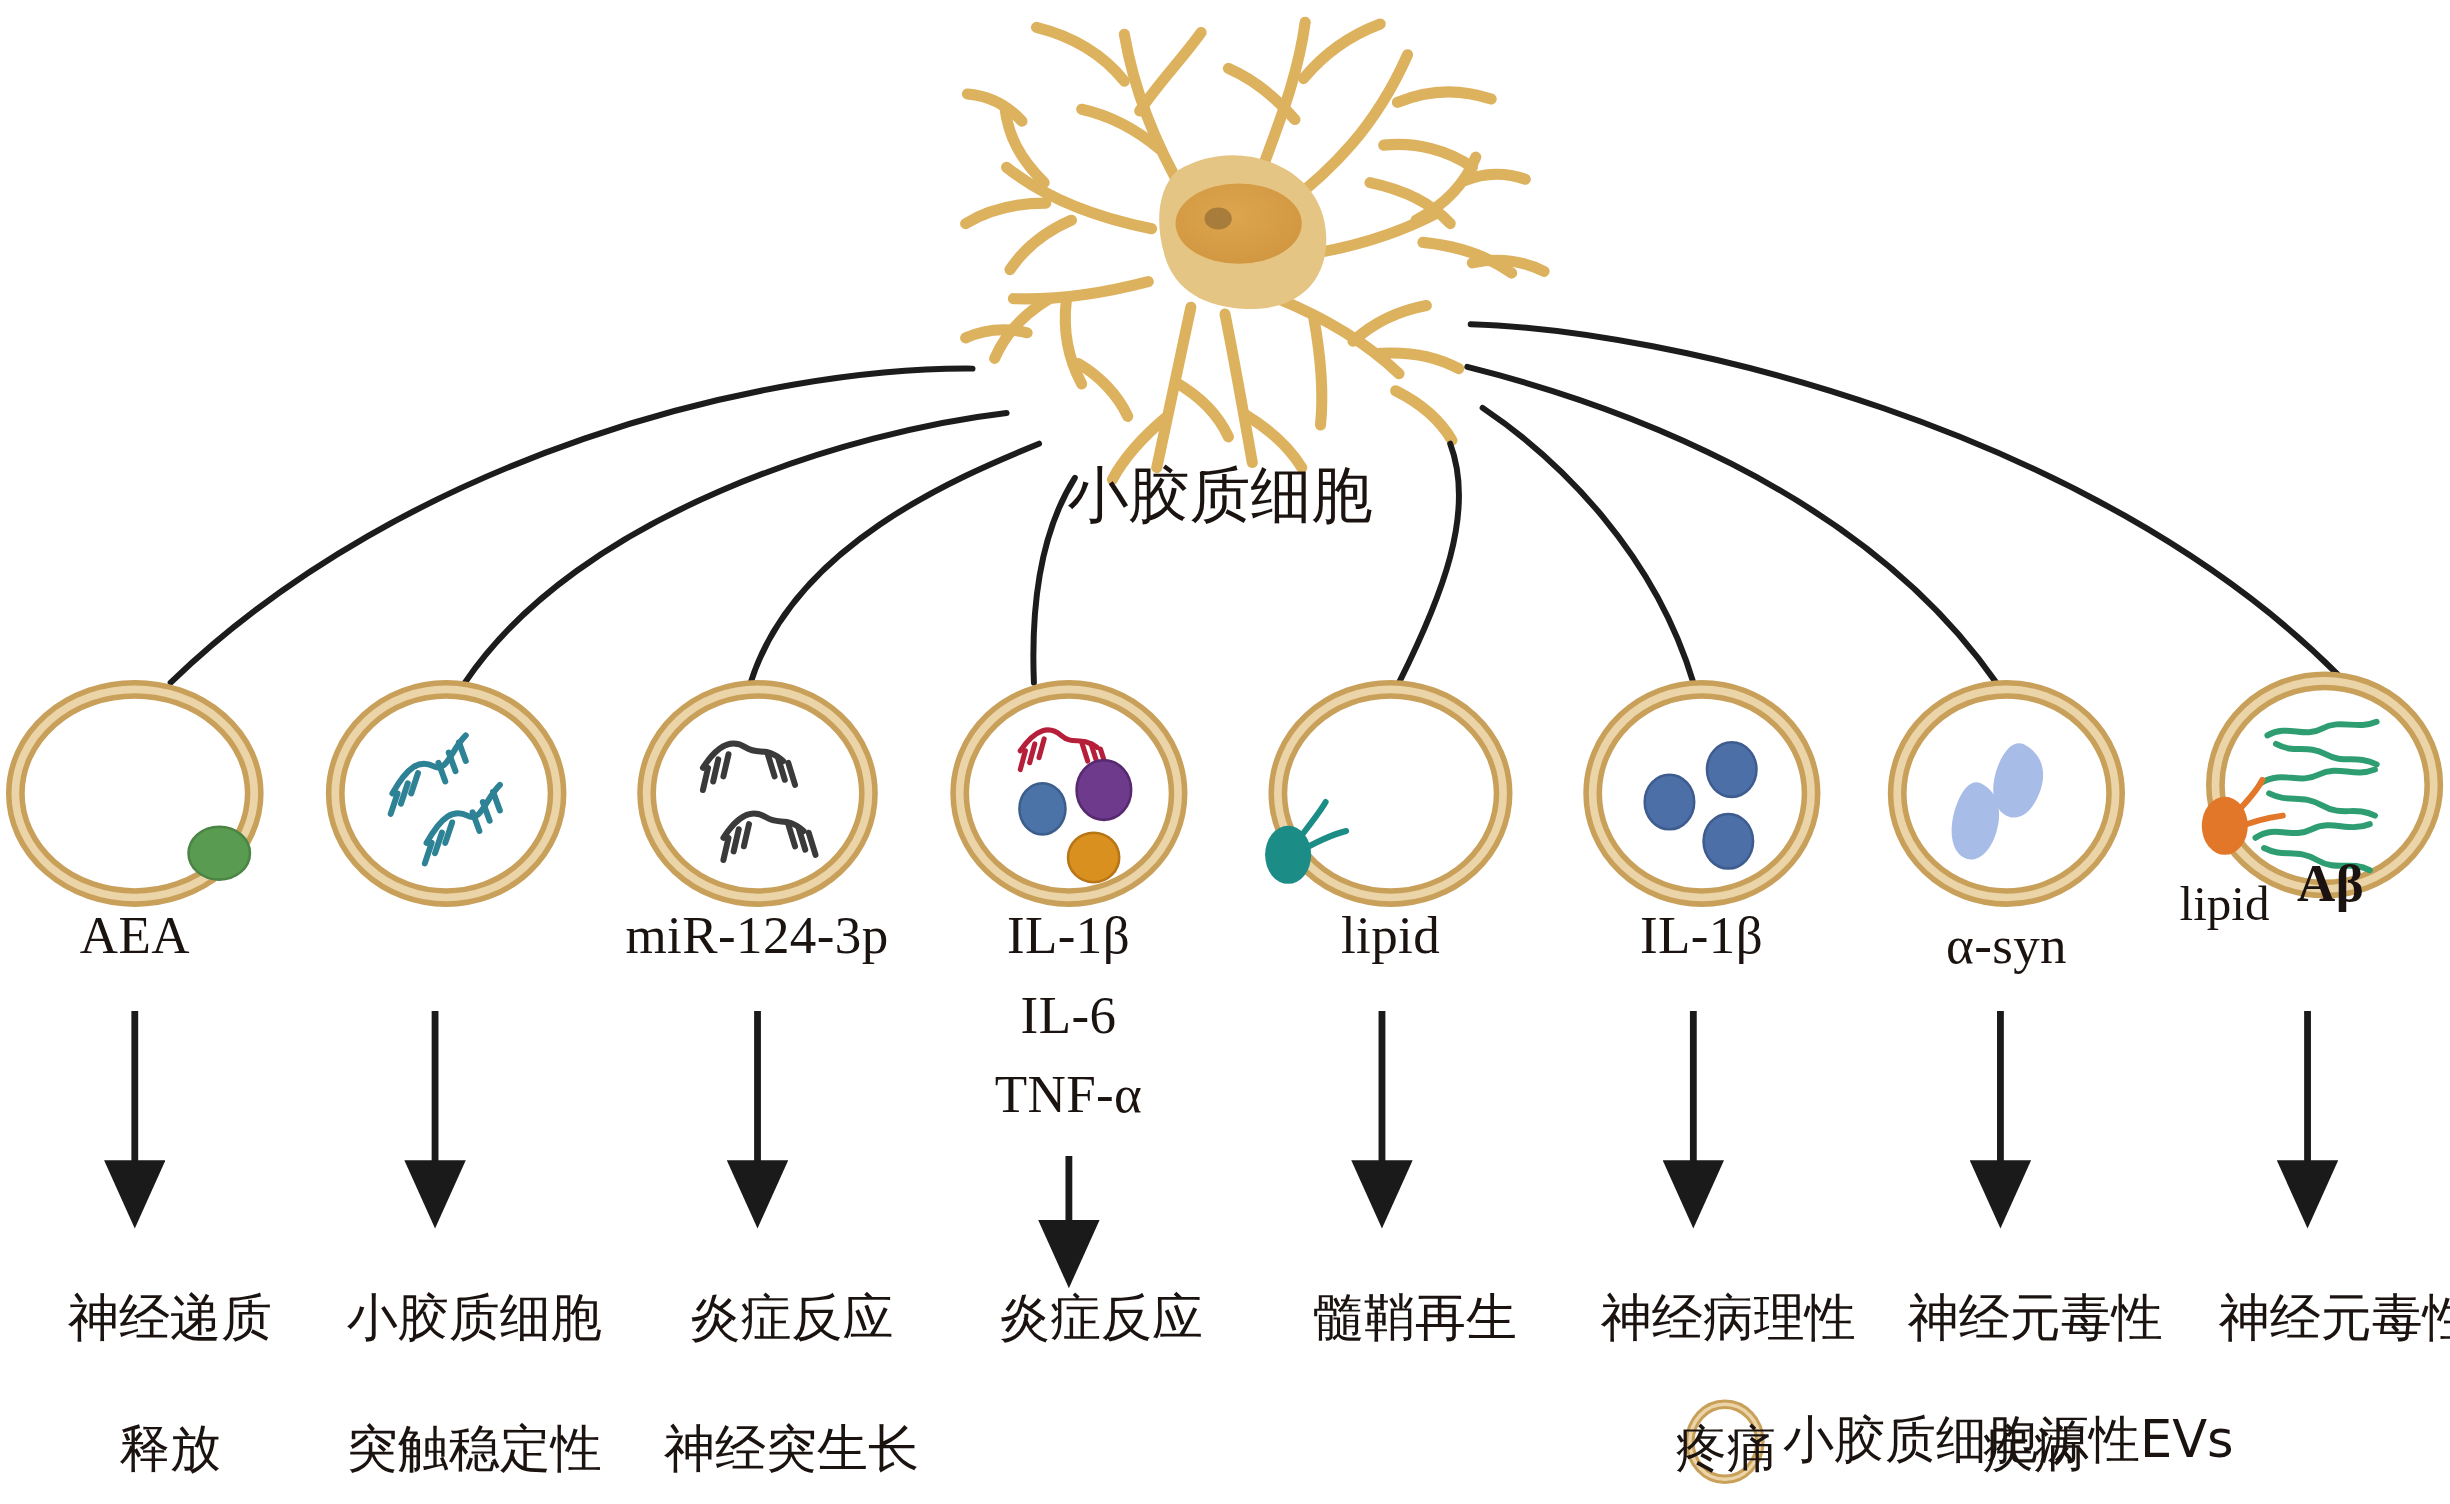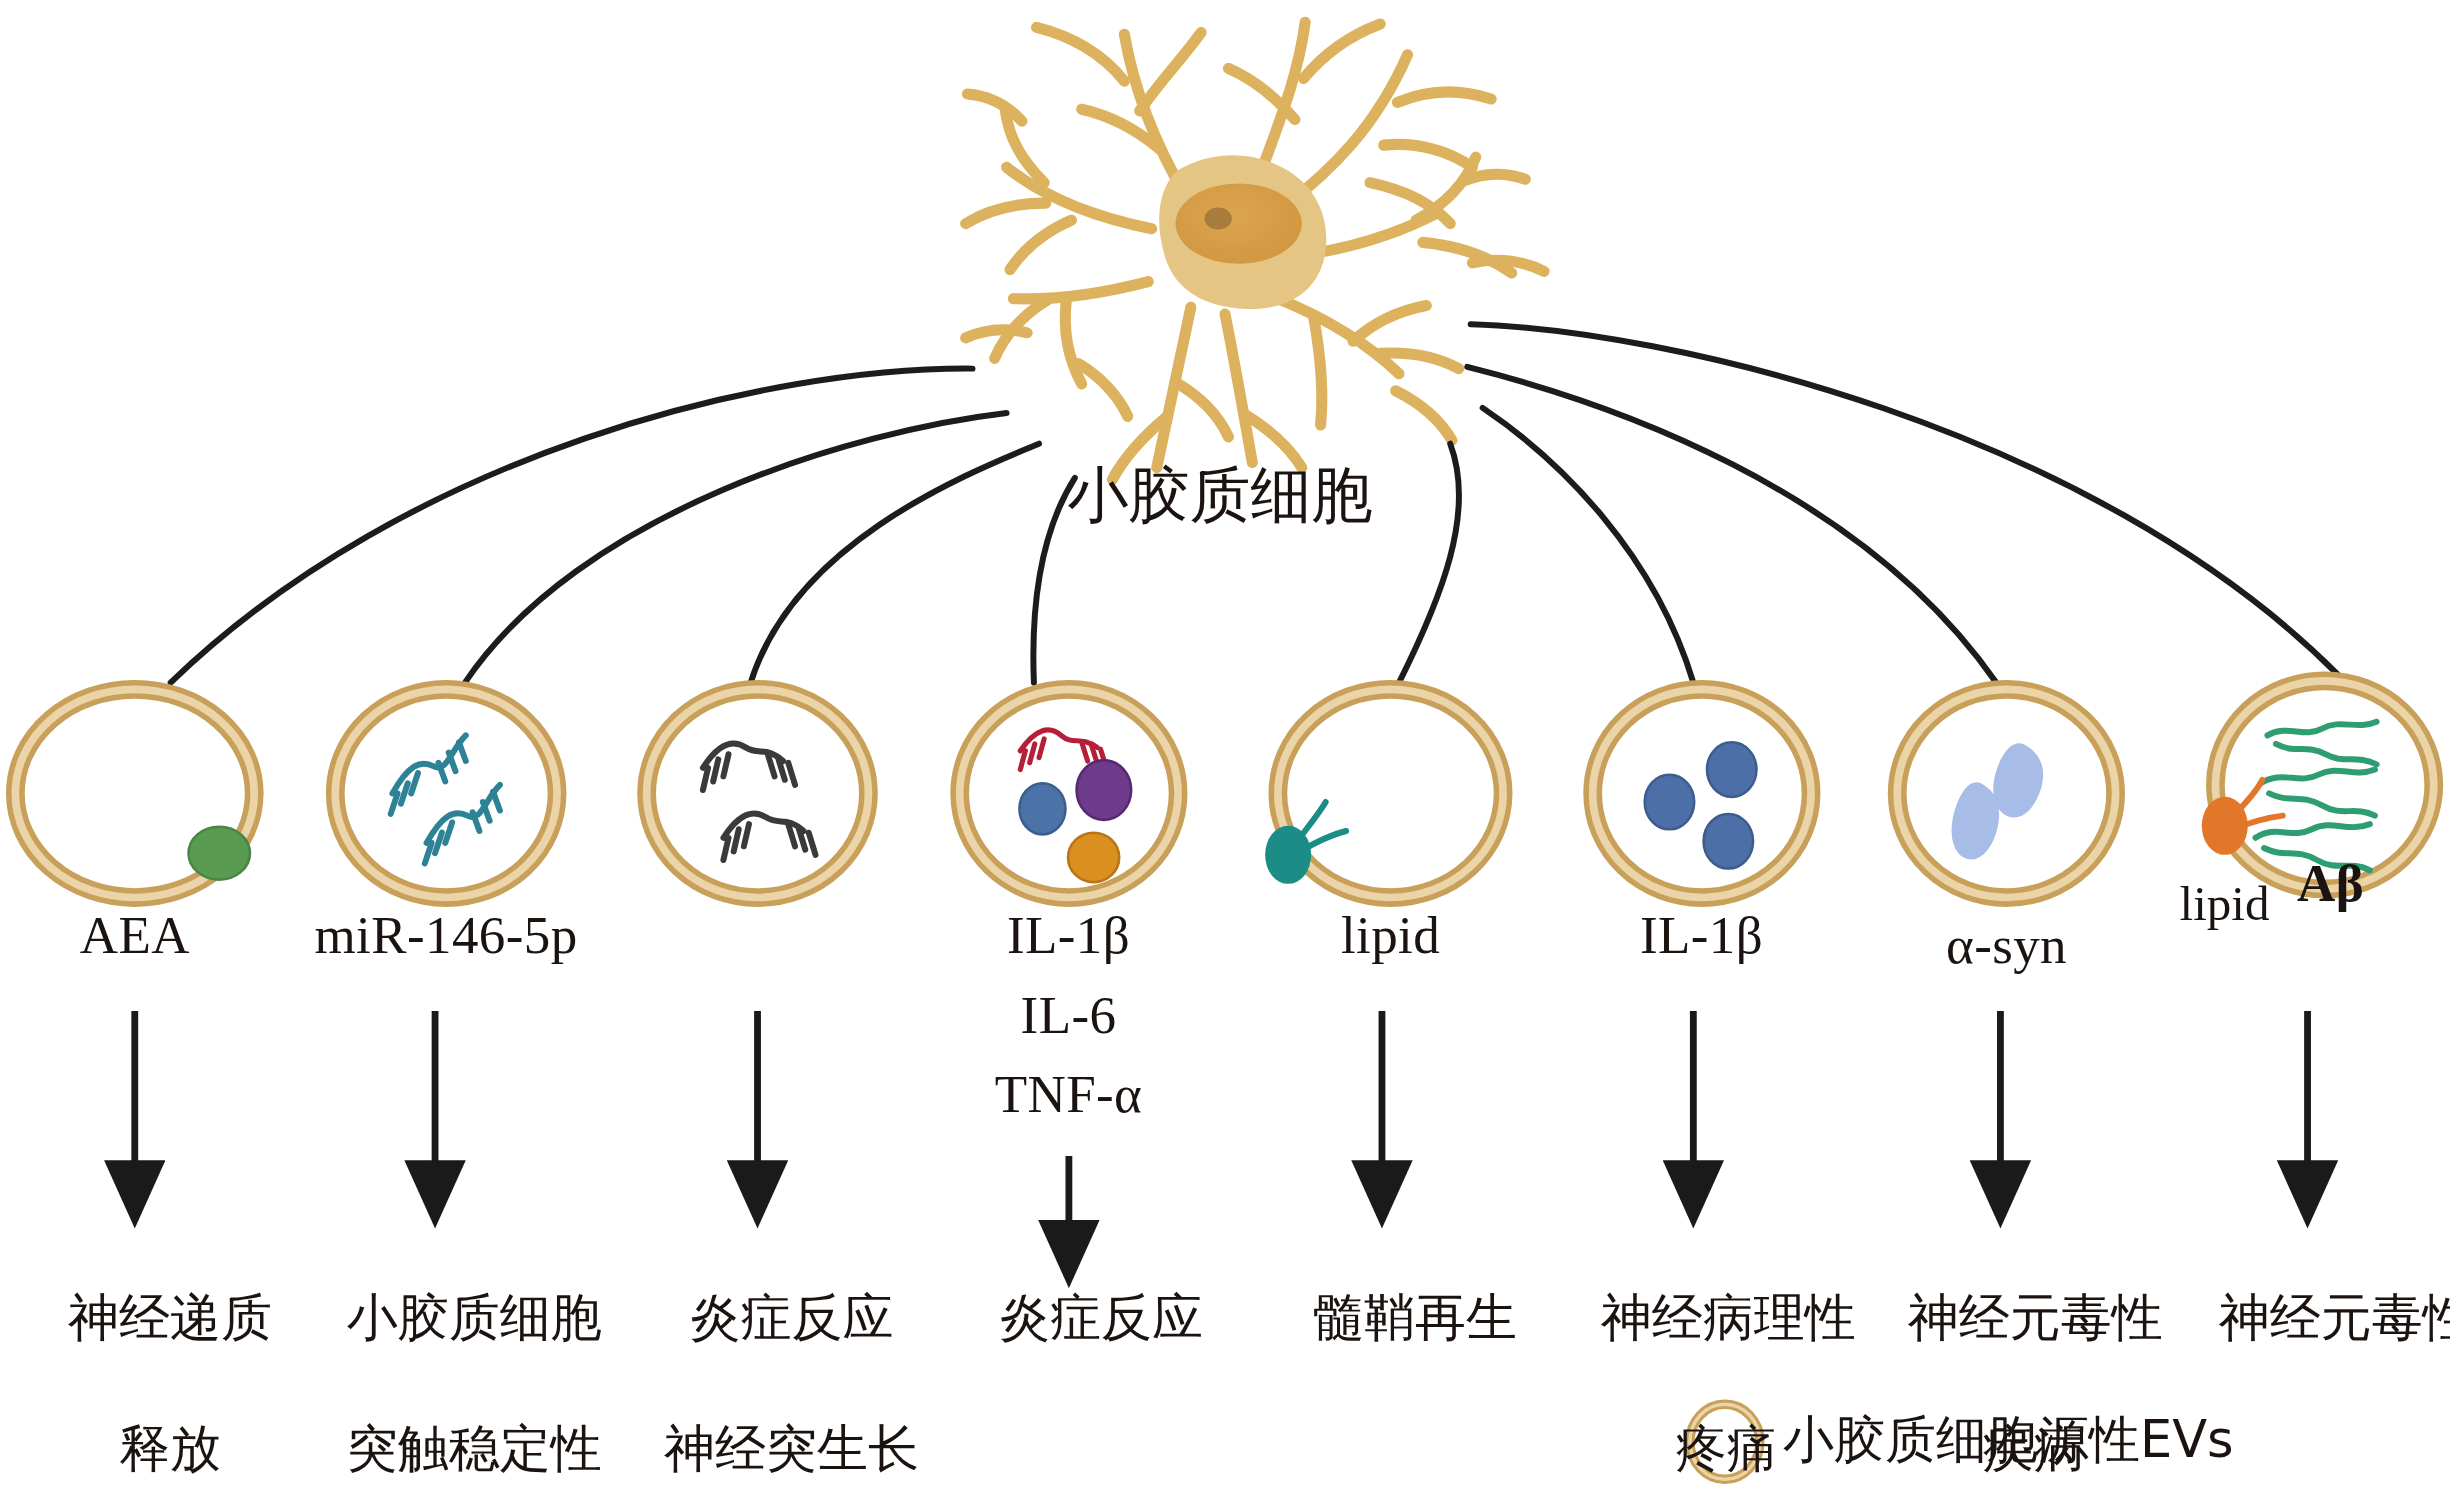--- a/index.html
+++ b/index.html
@@ -200,21 +200,21 @@
 
     <g>
       <ellipse cx="2022" cy="1690" rx="41" ry="44" fill="none" stroke="#C8A05A" stroke-width="11"></ellipse>
       <ellipse cx="2022" cy="1690" rx="41" ry="44" fill="none" stroke="#EBD4A7" stroke-width="4"></ellipse>
     </g>
   </svg>
 
   <div class="txt celltitle cn" style="left:964px;top:461px;width:512px;">小胶质细胞</div>
 
   <div class="txt cargo-label" style="left:15.4px;top:906px;width:239px;">AEA</div>
-  <div class="txt cargo-label" style="left:267px;top:906px;width:358px;">miR-146-5p</div>
+  <div class="txt cargo-label" style="left:578px;top:906px;width:358px;">miR-124-3p</div>
   <div class="txt cargo-label" style="left:949px;top:906px;width:239px;">IL-1β</div>
   <div class="txt cargo-label" style="left:1271px;top:906px;width:239px;">lipid</div>
   <div class="txt cargo-label" style="left:1582px;top:906px;width:239px;">IL-1β</div>
   <div class="txt cargo-label" style="left:1887px;top:916px;width:239px;">α-syn</div>
   <div class="txt lipid-small" style="left:2105px;top:877px;width:239px;">lipid</div>
 
   <div class="txt cargo-label" style="left:2211px;top:854px;width:239px;font-weight:bold;">Aβ</div>
 
   <div class="txt cargo-label" style="left:949px;top:986px;width:239px;">IL-6</div>
   <div class="txt cargo-label" style="left:949px;top:1065px;width:239px;">TNF-α</div>

